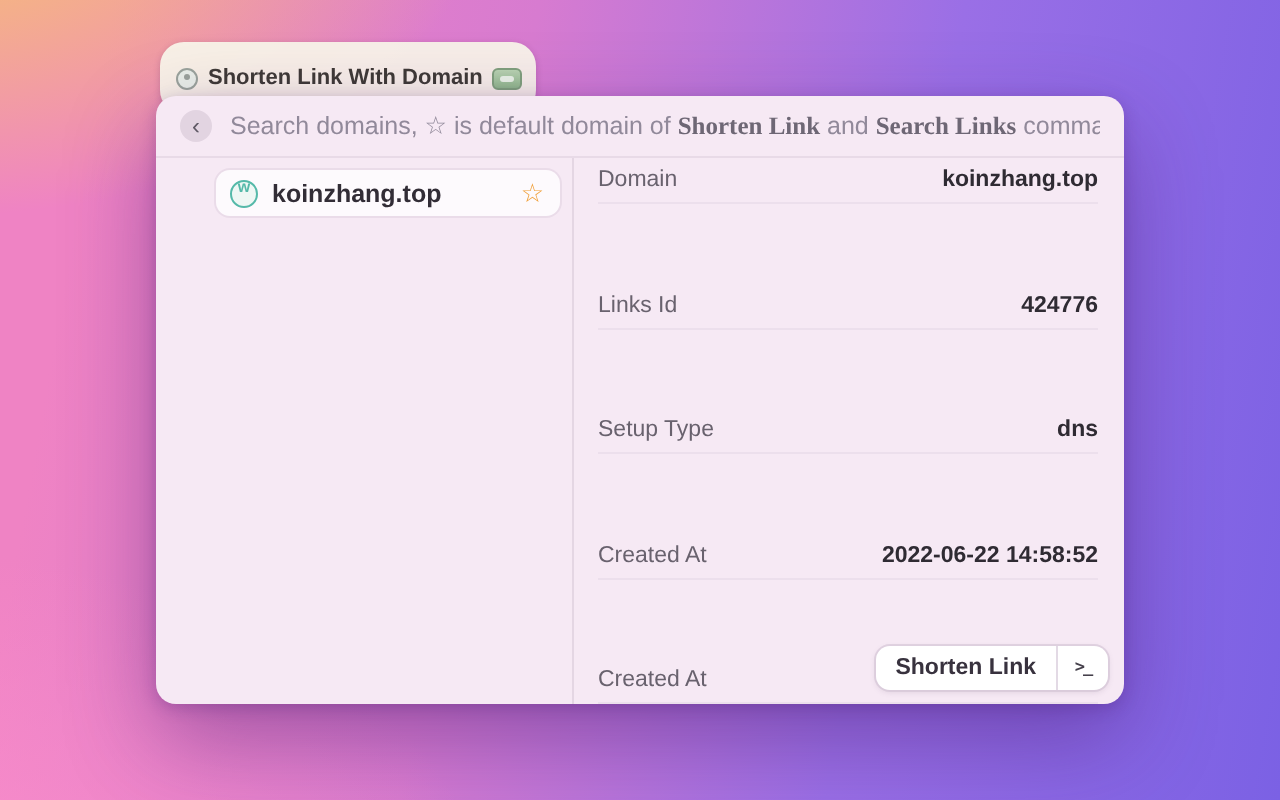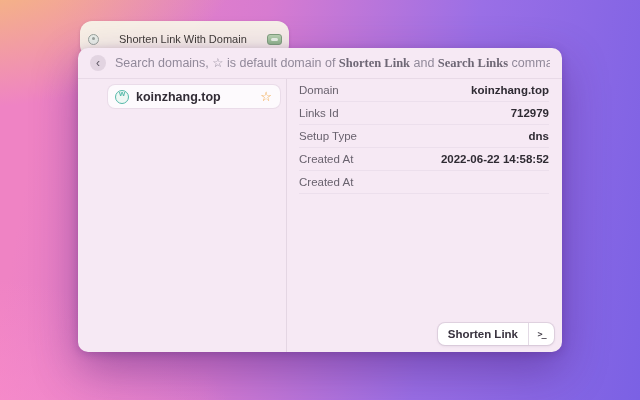--- a/index.html
+++ b/index.html
@@ -9,25 +9,25 @@
     background:
       radial-gradient(95% 85% at -6% -12%, rgba(247,200,106,1) 0%, rgba(247,200,106,0) 46%),
       radial-gradient(75% 75% at -8% 115%, rgba(250,142,204,.95) 0%, rgba(250,142,204,0) 62%),
       linear-gradient(100deg, #ef83c4 8%, #d77bd0 38%, #9a6fe6 68%, #7b61e4 100%);
     position:relative;
   }
 
   
   .cmd-tag {
     position:absolute; left:80px; top:21px; height:36px;
-    display:flex; align-items:center; gap:20px;
+    display:flex; align-items:center; gap:5px;
     background:rgba(249,245,234,.94);
     border-radius:12px; padding:0 7px 0 8px;
     box-shadow:0 1px 3px rgba(90,40,90,.25);
-    font-size:11px; font-weight:400; color:#3e3a35;
+    font-size:11px; font-weight:700; color:#3e3a35;
   }
   .tag-circle-icon {
     width:11px; height:11px; border-radius:50%;
     border:1.5px solid #9aa39b; background:#e9efe8;
     display:inline-block; position:relative;
   }
   .tag-circle-icon::after{
     content:""; position:absolute; left:2.5px; top:2.5px; width:3px; height:3px;
     border-radius:50%; background:#9aa39b;
   }
@@ -85,21 +85,21 @@
     border:1.5px solid #55b9a9; background:#eef7f4;
     flex:0 0 auto; position:relative;
   }
   .fav-icon::after{
     content:"w"; position:absolute; left:0; right:0; top:-1.5px;
     text-align:center; font-size:8px; color:#55b9a9; font-weight:700;
   }
   .item-title { font-size:12.5px; font-weight:600; color:#322d36; flex:1; }
   .star { font-size:13px; color:#f0a03a; line-height:1; }
 
-  .right-panel { flex:1; padding:0 0 0 0; display:flex; flex-direction:column; }
+  .right-panel { flex:1; padding:0 0 0 0; display:flex; flex-direction:column;justify-content:space-between; }
   .detail-row {
     height:23px; flex:0 0 23px; display:flex; align-items:center;
     justify-content:space-between; margin:0 13px 0 12px;
     border-bottom:1px solid #ecdfec; font-size:11.5px;
   }
   .detail-label { color:#69626e; }
   .detail-value { color:#2f2b33; font-weight:600; }
 
   
   .action-btn {
@@ -146,21 +146,21 @@
       </div>
     </div>
 
     <div class="right-panel">
       <div class="detail-row">
         <span class="detail-label">Domain</span>
         <span class="detail-value">koinzhang.top</span>
       </div>
       <div class="detail-row">
         <span class="detail-label">Links Id</span>
-        <span class="detail-value">712979</span>
+        <span class="detail-value">424776</span>
       </div>
       <div class="detail-row">
         <span class="detail-label">Setup Type</span>
         <span class="detail-value">dns</span>
       </div>
       <div class="detail-row">
         <span class="detail-label">Created At</span>
         <span class="detail-value">2022-06-22 14:58:52</span>
       </div>
       <div class="detail-row">

